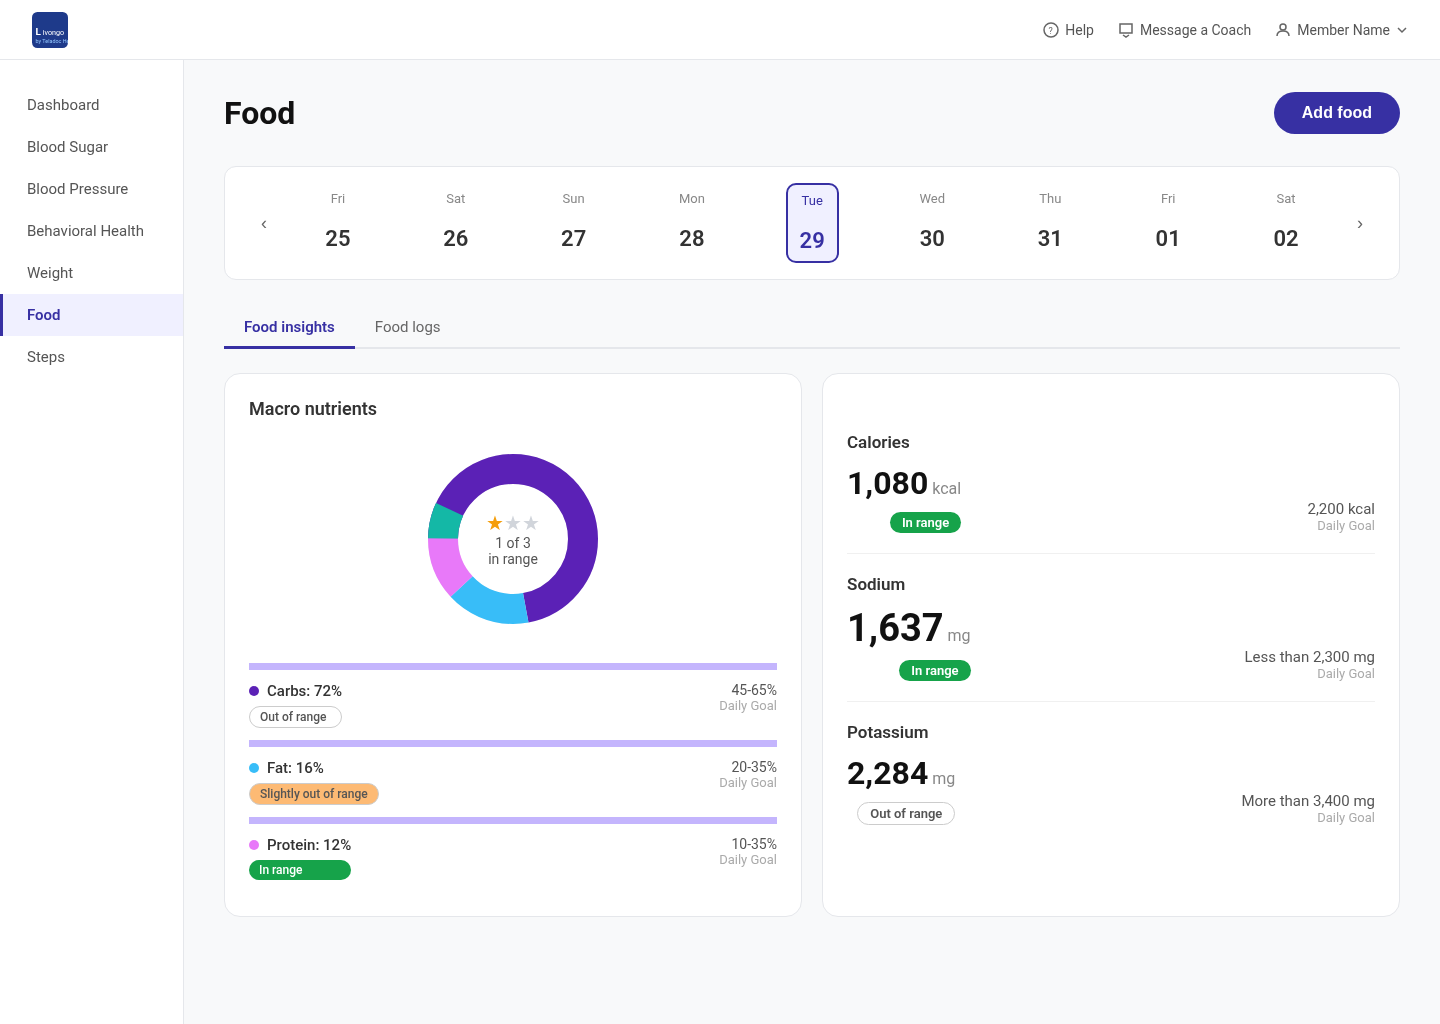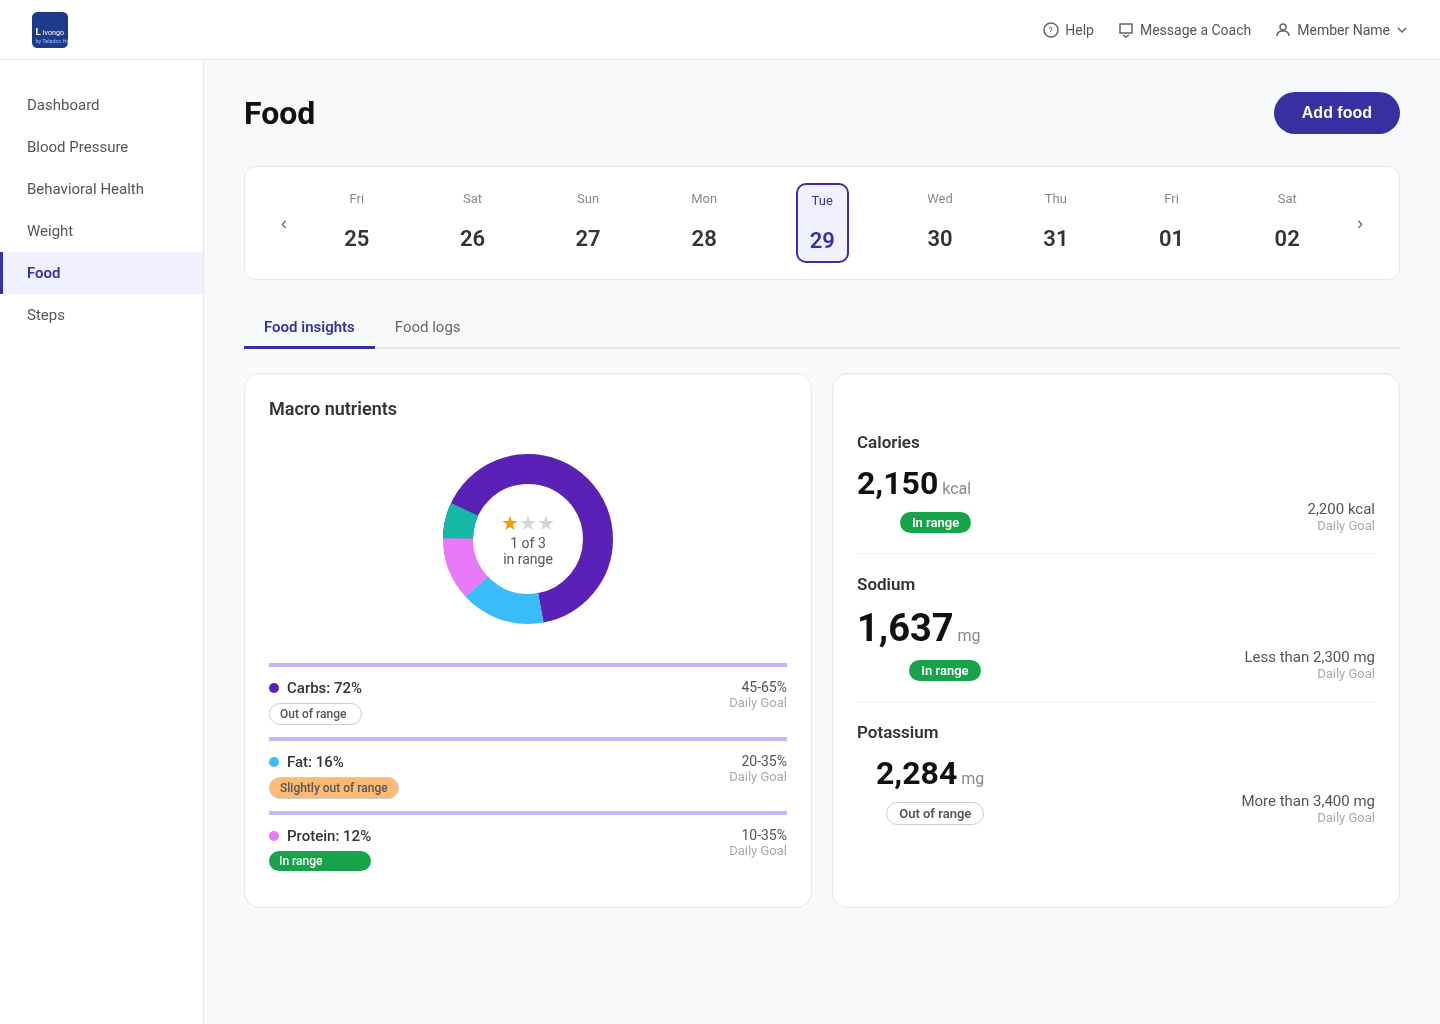--- a/index.html
+++ b/index.html
@@ -13,21 +13,21 @@
     }
     .logo { display: flex; align-items: center; gap: 6px; }
     .logo-icon { width: 36px; height: 36px; }
     .header-nav { display: flex; align-items: center; gap: 24px; }
     .header-nav-item { display: flex; align-items: center; gap: 6px; color: #555; font-size: 14px; cursor: pointer; text-decoration: none; }
 
     
     .layout { display: flex; margin-top: 60px; min-height: calc(100vh - 60px); }
 
     
-    .sidebar { width: 204px; background: white; border-right: 1px solid #e5e7eb; padding: 24px 0; flex-shrink: 0; }
+    .sidebar { width: 184px; background: white; border-right: 1px solid #e5e7eb; padding: 24px 0; flex-shrink: 0; }
     .sidebar-item {
       display: block; padding: 12px 24px; font-size: 15px; color: #555;
       cursor: pointer; text-decoration: none; border-left: 3px solid transparent;
     }
     .sidebar-item.active { color: #3730a3; font-weight: 600; border-left: 3px solid #3730a3; background: #f0f0ff; }
 
     
     .main { flex: 1; padding: 32px 40px; }
 
     
@@ -64,21 +64,21 @@
     .macro-title { font-size: 18px; font-weight: 600; margin-bottom: 20px; }
 
     
     .donut-container { display: flex; justify-content: center; margin-bottom: 24px; }
     .donut-wrapper { position: relative; width: 200px; height: 200px; }
     .donut-center { position: absolute; top: 50%; left: 50%; transform: translate(-50%, -50%); text-align: center; }
     .donut-stars { font-size: 20px; }
     .donut-text { font-size: 14px; color: #555; font-weight: 400; }
 
     
-    .macro-item { display: flex; align-items: flex-start; justify-content: space-between; padding: 12px 0; border-top: 4px solid #c4b5fd; }
+    .macro-item { display: flex; align-items: flex-start; justify-content: space-between; padding: 12px 0; border-top: 7px solid #c4b5fd; }
     .macro-item-left { display: flex; flex-direction: column; gap: 6px; }
     .macro-label { display: flex; align-items: center; gap: 8px; font-size: 15px; font-weight: 500; }
     .macro-dot { width: 10px; height: 10px; border-radius: 50%; flex-shrink: 0; }
     .macro-badge { display: inline-block; padding: 3px 10px; border-radius: 12px; font-size: 12px; font-weight: 500; }
     .badge-out { border: 1px solid #ccc; color: #555; background: white; }
     .badge-slightly { border: 1px solid #ccc; color: #555; background: #fdba74; }
     .badge-in { background: #16a34a; color: white; }
     .macro-item-right { text-align: right; font-size: 14px; }
     .macro-goal-val { color: #555; }
     .macro-goal-label { color: #aaa; font-size: 13px; }
@@ -132,20 +132,21 @@
           <path d="M2 4l4 4 4-4" stroke="#666" stroke-width="1.5" fill="none"></path>
         </svg>
     </a>
   </nav>
 </header>
 
 <div class="layout">
 
   <aside class="sidebar">
     <a class="sidebar-item">Dashboard</a>
+    <a class="sidebar-item">Blood Sugar</a>
     <a class="sidebar-item">Blood Pressure</a>
     <a class="sidebar-item">Behavioral Health</a>
     <a class="sidebar-item">Weight</a>
     <a class="sidebar-item active">Food</a>
     <a class="sidebar-item">Steps</a>
   </aside>
 
   <main class="main">
 
     <div class="page-header">
@@ -275,21 +276,21 @@
           </div>
       </div>
 
       <div class="card">
         <div id="stats-sections-container">
             <div class="stat-section">
     <div class="stat-label">Calories</div>
     <div class="stat-row">
       <div class="stat-value">
         <div>
-          <span style="font-size:32px;font-weight:700;color:#111;">2,150</span>
+          <span style="font-size:32px;font-weight:700;color:#111;">1,080</span>
           <span style="font-size:16px;font-weight:400;color:#888;"> kcal</span>
         </div>
         <span class="stat-badge in">In range</span>
       </div>
       <div class="stat-goal">
         <div class="stat-goal-val">2,200 kcal</div>
         <div class="stat-goal-label">Daily Goal</div>
       </div>
     </div>
   </div>
@@ -307,21 +308,21 @@
         <div class="stat-goal-val">Less than 2,300 mg</div>
         <div class="stat-goal-label">Daily Goal</div>
       </div>
     </div>
   </div>
             <div class="stat-section">
     <div class="stat-label">Potassium</div>
     <div class="stat-row">
       <div class="stat-value">
         <div>
-          <span style="font-size:32px;font-weight:700;color:#111;margin-left:19px;">2,284</span>
+          <span style="font-size:32px;font-weight:700;color:#111;">2,284</span>
           <span style="font-size:16px;font-weight:400;color:#888;"> mg</span>
         </div>
         <span class="stat-badge out">Out of range</span>
       </div>
       <div class="stat-goal">
         <div class="stat-goal-val">More than 3,400 mg</div>
         <div class="stat-goal-label">Daily Goal</div>
       </div>
     </div>
   </div>

